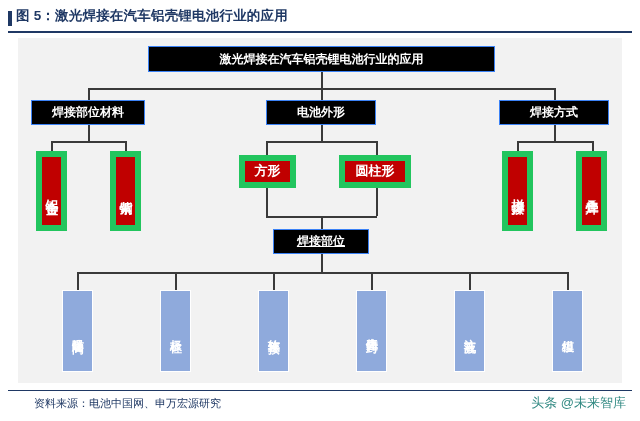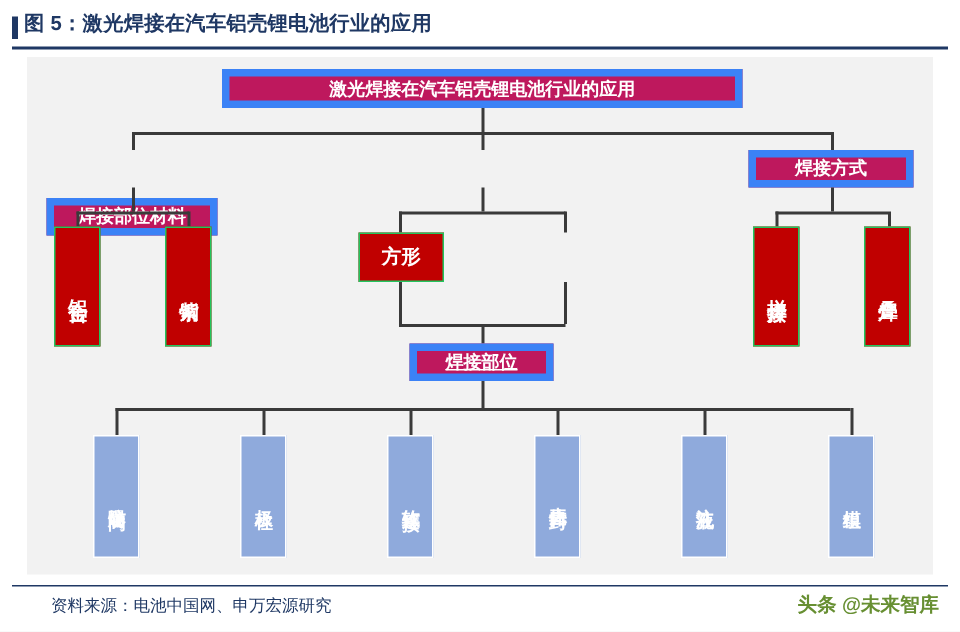--- a/index.html
+++ b/index.html
@@ -37,33 +37,33 @@
   
   .footer-rule{
     position:absolute;left:8px;top:390px;width:624px;height:1px;background:#1F3864;
   }
   .footer-src{
     position:absolute;left:14px;top:396px;
     font-size:11px;color:#1F3864;white-space:nowrap;margin-left:20px;
   }
   .watermark{
     position:absolute;right:14px;top:394px;
-    font-size:13px;color:#4d7c0f;font-weight:bold;white-space:nowrap;
+    font-size:13px;color:#0f766e;font-weight:normal;white-space:nowrap;
     opacity:.85;
   }
 
   
   .node{
     position:absolute;box-sizing:border-box;
     display:flex;align-items:center;justify-content:center;
     color:#ffffff;font-weight:bold;line-height:1.08;
     text-align:center;
   }
-  .node.navy{ background:#be185d;border:5px solid #3b82f6; font-size:12px;}
-  .node.red { background:#C00000;border:1px solid #22c55e; font-size:13px;}
+  .node.navy{ background:#000000;border:1px solid #3b82f6; font-size:12px;}
+  .node.red { background:#C00000;border:6px solid #22c55e; font-size:13px;}
   .node.blue{ background:#8FAADC;border:1.5px solid #ffffff; font-size:12px;}
   .node.vert{
     writing-mode:vertical-rl; text-orientation:upright;
     letter-spacing:1.5px;
   }
 
   
   .ln{position:absolute;background:#3a3a3a;}
   .ln.v{width:1.5px;}
   .ln.h{height:1.5px;}
@@ -84,33 +84,35 @@
     <div class="node navy" style="left:130px;top:8px;width:347px;height:26px;">激光焊接在汽车铝壳锂电池行业的应用</div>
 
     <div class="ln v" style="left:303px;top:34px;height:16px;"></div>
 
     <div class="ln h" style="left:70px;top:50px;width:467px;"></div>
 
     <div class="ln v" style="left:70px;top:50px;height:12px;"></div>
     <div class="ln v" style="left:303px;top:50px;height:12px;"></div>
     <div class="ln v" style="left:536px;top:50px;height:12px;"></div>
 
-    <div class="node navy" style="left:13px;top:62px;width:114px;height:25px;margin-top:32px;">焊接部位材料</div>
+    <div class="node navy" style="left:13px;top:62px;width:114px;height:25px;">焊接部位材料</div>
     <div class="ln v" style="left:70px;top:87px;height:16px;"></div>
     <div class="ln h" style="left:33px;top:103px;width:75px;"></div>
     <div class="ln v" style="left:33px;top:103px;height:10px;"></div>
     <div class="ln v" style="left:107px;top:103px;height:10px;"></div>
     <div class="node red vert" style="left:18px;top:113px;width:31px;height:80px;">铝合金</div>
     <div class="node red vert" style="left:92px;top:113px;width:31px;height:80px;">紫铜</div>
 
+    <div class="node navy" style="left:248px;top:62px;width:110px;height:25px;">电池外形</div>
     <div class="ln v" style="left:303px;top:87px;height:16px;"></div>
     <div class="ln h" style="left:248px;top:103px;width:111px;"></div>
     <div class="ln v" style="left:248px;top:103px;height:14px;"></div>
     <div class="ln v" style="left:358px;top:103px;height:14px;"></div>
     <div class="node red" style="left:221px;top:117px;width:57px;height:33px;">方形</div>
+    <div class="node red" style="left:321px;top:117px;width:72px;height:33px;">圆柱形</div>
 
     <div class="ln v" style="left:248px;top:150px;height:28px;"></div>
     <div class="ln v" style="left:358px;top:150px;height:28px;"></div>
     <div class="ln h" style="left:248px;top:178px;width:111px;"></div>
     <div class="ln v" style="left:303px;top:178px;height:13px;"></div>
 
     <div class="node navy" style="left:481px;top:62px;width:110px;height:25px;">焊接方式</div>
     <div class="ln v" style="left:536px;top:87px;height:16px;"></div>
     <div class="ln h" style="left:499px;top:103px;width:75px;"></div>
     <div class="ln v" style="left:499px;top:103px;height:10px;"></div>

